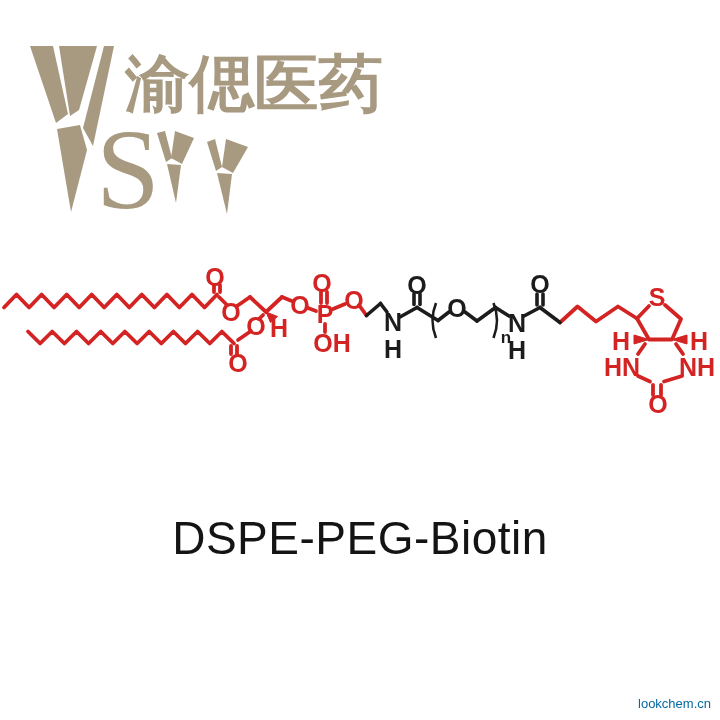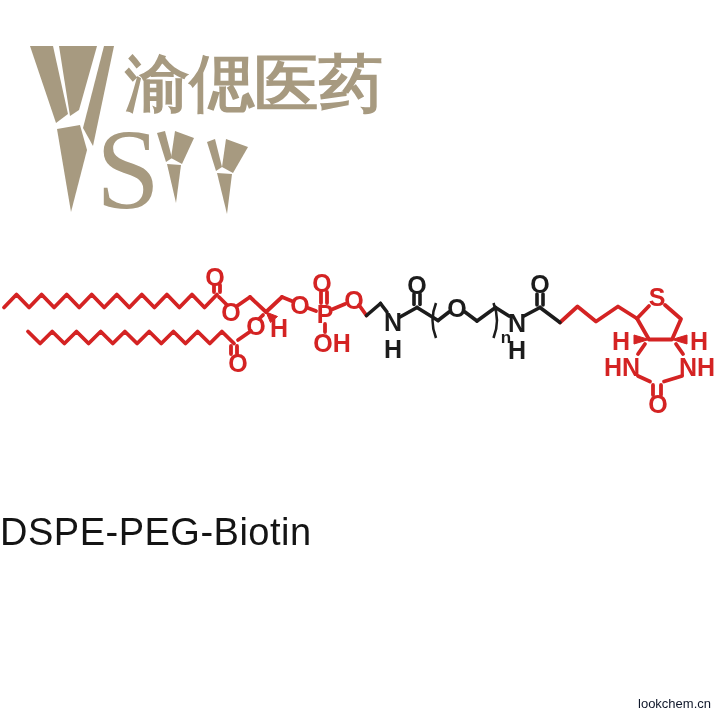--- a/index.html
+++ b/index.html
@@ -22,26 +22,26 @@
   #cn-name{
     font-family:"Liberation Serif","DejaVu Serif",serif;
     fill:#a79a80;font-weight:bold;
   }
   #monogram-s{
     font-family:"Liberation Serif","DejaVu Serif",serif;
     fill:#a79a80;
   }
   #product-title{
     position:absolute;left:0;top:511px;width:720px;
-    font-size:38px;color:#141414;
+    text-align:center;font-size:46px;color:#141414;
     font-family:"Liberation Sans",sans-serif;letter-spacing:0.5px;
   }
   #watermark{
     position:absolute;right:9px;top:696px;
-    font-size:13px;color:#0f172a;
+    font-size:13px;color:#0369a1;
     font-family:"Liberation Sans",sans-serif;
   }
 </style>
 </head>
 <body style="background: rgb(255, 255, 255);">
 
 <svg id="scene" viewBox="0 0 720 720">
 
   <g id="logo-mark">
 

